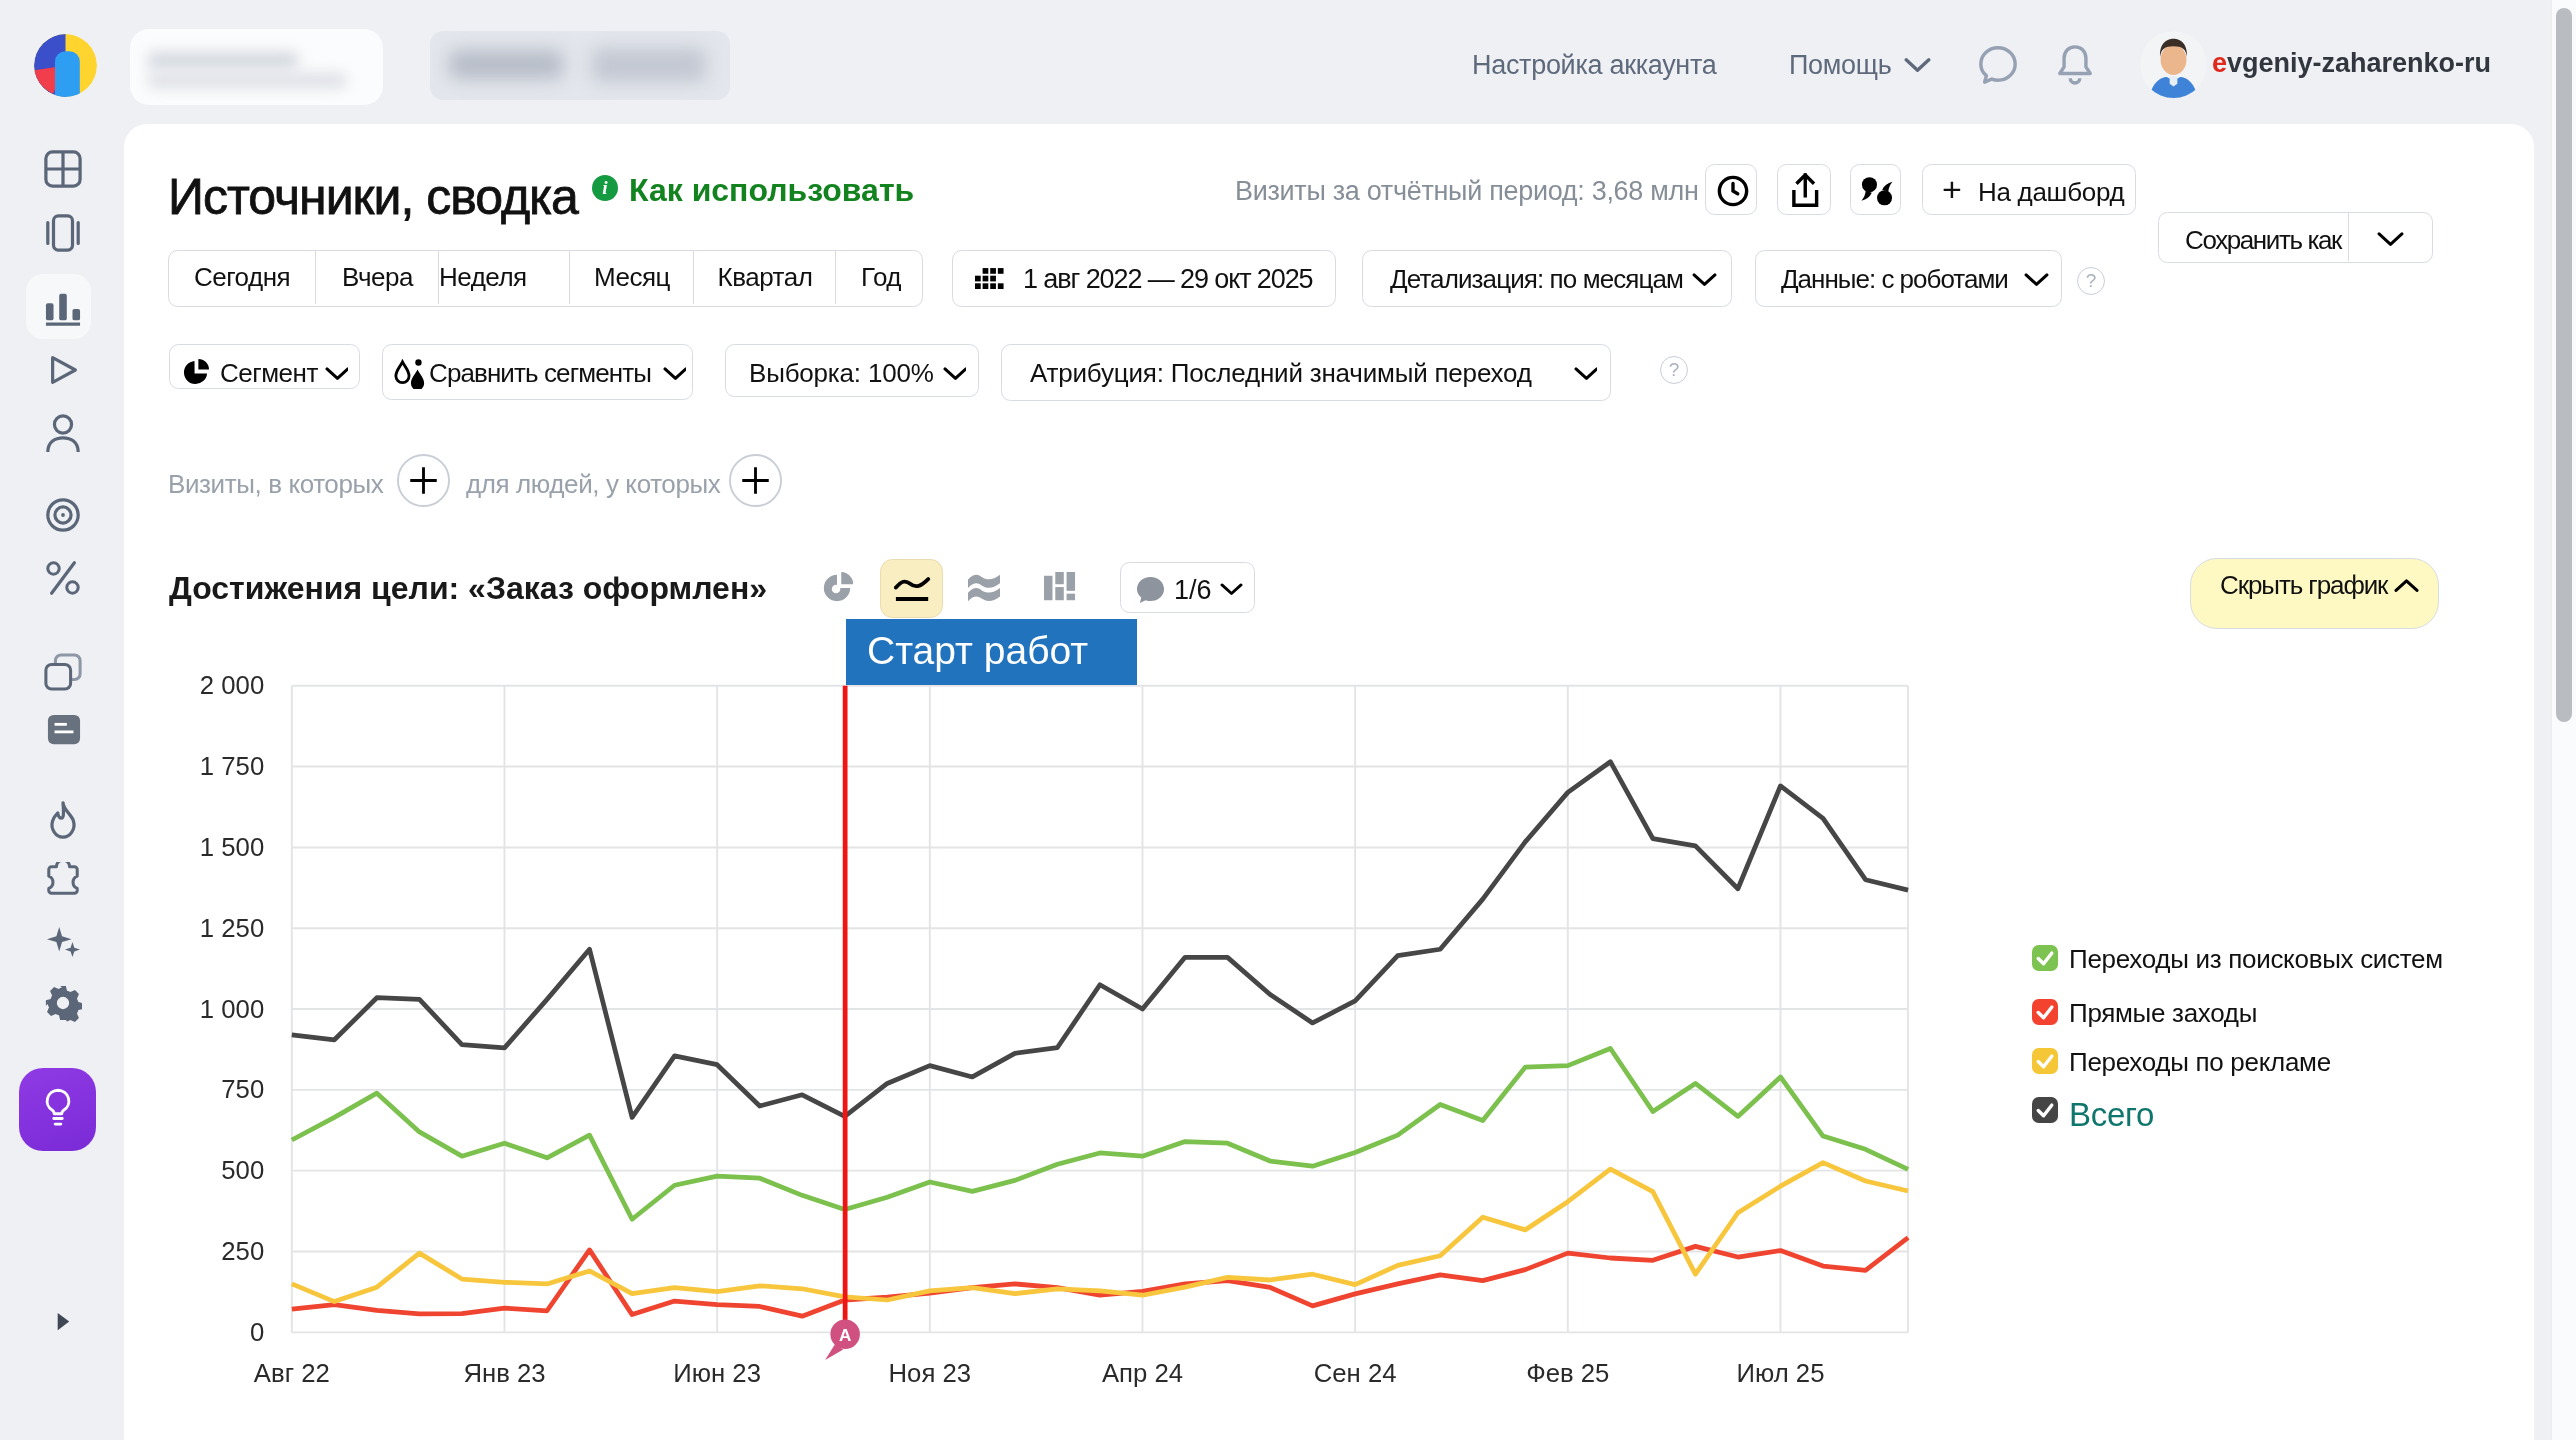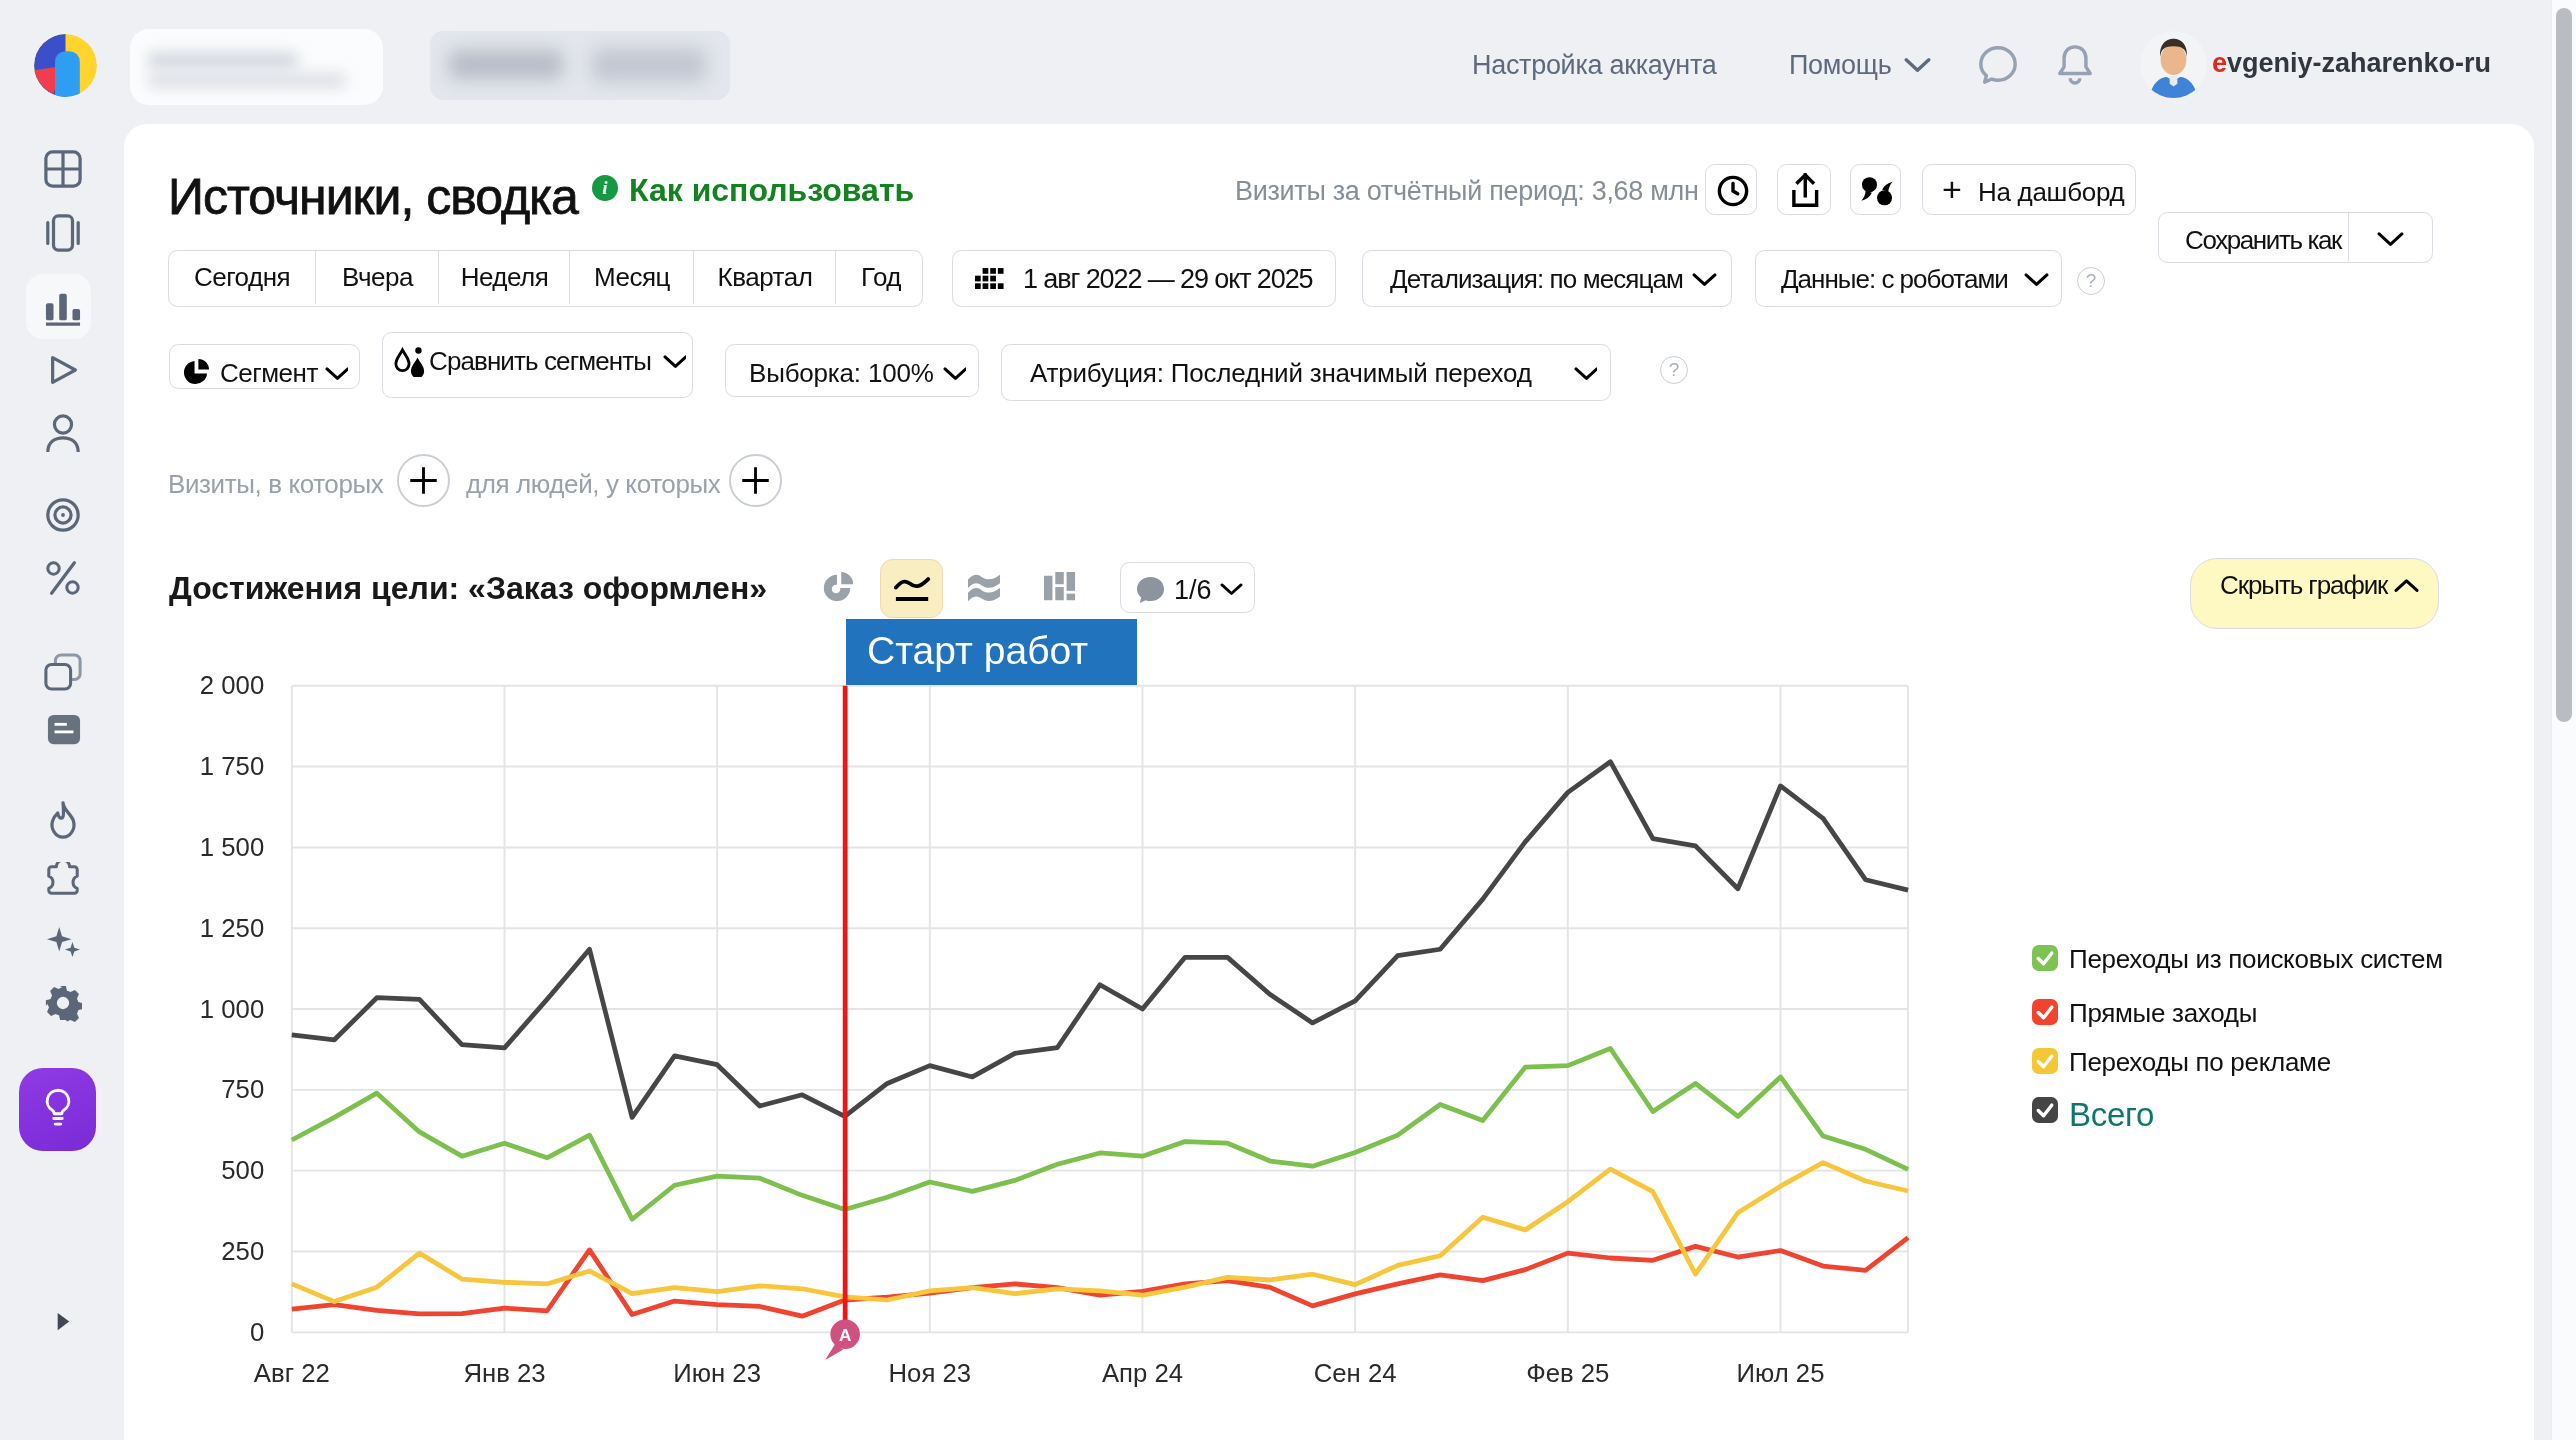--- a/index.html
+++ b/index.html
@@ -154,21 +154,21 @@
 <div class="abs btn" style="left:2158px;top:164px;width:275px;height:51px;border-radius:9.5px;margin-top:48px;">
     <span style="position:absolute;left:26px;top:12.4px;font-size:26px;letter-spacing:-1.4px">Сохранить как</span>
     <div style="position:absolute;left:189px;top:0;width:0;height:48px;border-left:1.9px solid #d8dce2"></div>
     <svg class="abs" style="left:217px;top:19px" width="29" height="15.2" viewBox="0 0 30 16">
       <path d="M3 2 L15 13 L27 2" fill="none" stroke="#000" stroke-width="3.2" stroke-linecap="round" stroke-linejoin="round"></path>
     </svg>
   </div>
 <div class="abs btn" style="left:168px;top:250px;width:755px;height:57px;border-radius:9.5px;padding-left:37px;">
     <div style="position:absolute;left:0px;top:0;width:146px;height:53px;text-align:center;line-height:53px;font-size:26px;letter-spacing:-0.5px">Сегодня</div>
     <div style="position:absolute;left:146px;top:0;width:123px;height:53px;border-left:1.9px solid #d8dce2;text-align:center;line-height:53px;font-size:26px;letter-spacing:-0.5px">Вчера</div>
-    <div style="position:absolute;left:269px;top:0;width:131px;height:53px;border-left:1.9px solid #d8dce2;text-align:center;line-height:53px;font-size:26px;letter-spacing:-0.5px">Неделя</div>
+    <div style="position:absolute;left:269px;top:0;width:131px;height:53px;border-left:1.9px solid #d8dce2;text-align:left;line-height:53px;font-size:26px;letter-spacing:-0.5px">Неделя</div>
     <div style="position:absolute;left:400px;top:0;width:124px;height:53px;border-left:1.9px solid #d8dce2;text-align:center;line-height:53px;font-size:26px;letter-spacing:-0.5px">Месяц</div>
     <div style="position:absolute;left:524px;top:0;width:142px;height:53px;border-left:1.9px solid #d8dce2;text-align:center;line-height:53px;font-size:26px;letter-spacing:-0.5px">Квартал</div>
     <div style="position:absolute;left:666px;top:0;width:90px;height:53px;border-left:1.9px solid #d8dce2;text-align:center;line-height:53px;font-size:26px;letter-spacing:-0.5px">Год</div>
   </div>
 <div class="abs btn" style="left:952px;top:250px;width:384px;height:57px;border-radius:9.5px;">
     <svg class="abs" style="left:22px;top:16px" width="29.5" height="25" viewBox="0 0 31 26">
       <rect x="8" y="1" width="6" height="6" fill="#000"></rect>
       <rect x="16" y="1" width="6" height="6" fill="#000"></rect>
       <rect x="24" y="1" width="6" height="6" fill="#000"></rect>
       <rect x="0" y="9" width="6" height="6" fill="#000"></rect>
@@ -197,21 +197,21 @@
 <div class="abs btn" style="left:169px;top:344px;width:191px;height:45px;border-radius:9.5px;">
     <svg class="abs" style="left:12.4px;top:14.3px" width="27" height="27" viewBox="0 0 28 28">
       <path d="M13 2 A12 12 0 1 0 26 15 L13 15 Z" fill="#000"></path>
       <path d="M17 0 a11 11 0 0 1 11 11 l-11 0 Z" fill="#000"></path>
     </svg>
     <span style="position:absolute;left:50px;top:13.3px;font-size:26px;letter-spacing:-0.5px">Сегмент</span>
     <svg class="abs" style="left:155px;top:22px" width="23" height="13.3" viewBox="0 0 24 14">
       <path d="M2 2 L13 12 L24 2" fill="none" stroke="#000" stroke-width="3.2" stroke-linecap="round" stroke-linejoin="round"></path>
     </svg>
   </div>
-<div class="abs btn" style="left:382px;top:332px;width:311px;height:66px;border-radius:9.5px;">
+<div class="abs btn" style="left:382px;top:344px;width:311px;height:56px;border-radius:9.5px;">
     <svg class="abs" style="left:11.4px;top:13.3px" width="32" height="30.5" viewBox="0 0 34 32">
       <path d="M9 4 C12 10 16 13 16 19 a7 7 0 0 1 -14 0 C2 13 6 10 9 4 Z" fill="none" stroke="#000" stroke-width="3"></path>
       <path d="M25 12 C28 18 32 21 32 27 a7 7 0 0 1 -14 0 C18 21 22 18 25 12 Z" fill="#000"></path>
       <circle cx="26" cy="4.5" r="3.4" fill="#000"></circle>
     </svg>
     <span style="position:absolute;left:46px;top:13.3px;font-size:26px;letter-spacing:-0.9px">Сравнить сегменты</span>
     <svg class="abs" style="left:280px;top:22px" width="23" height="13.3" viewBox="0 0 24 14">
       <path d="M2 2 L13 12 L24 2" fill="none" stroke="#000" stroke-width="3.2" stroke-linecap="round" stroke-linejoin="round"></path>
     </svg>
   </div>

